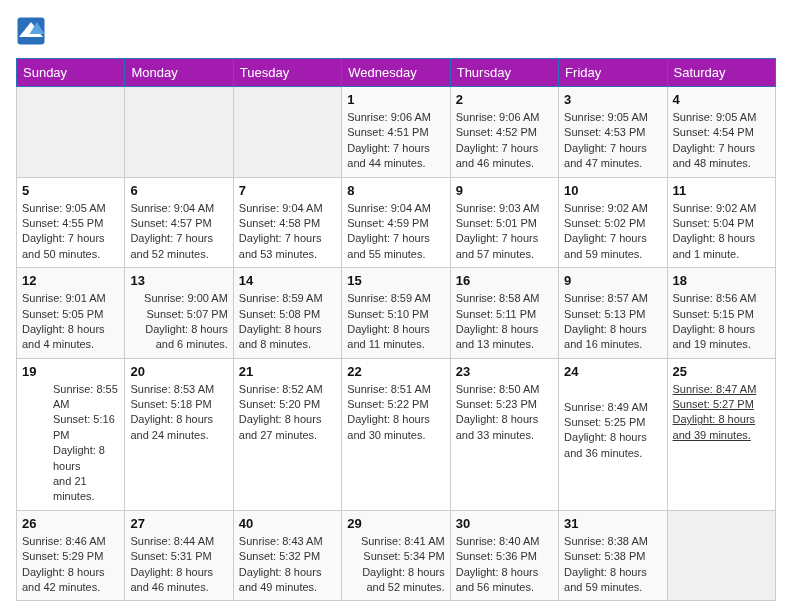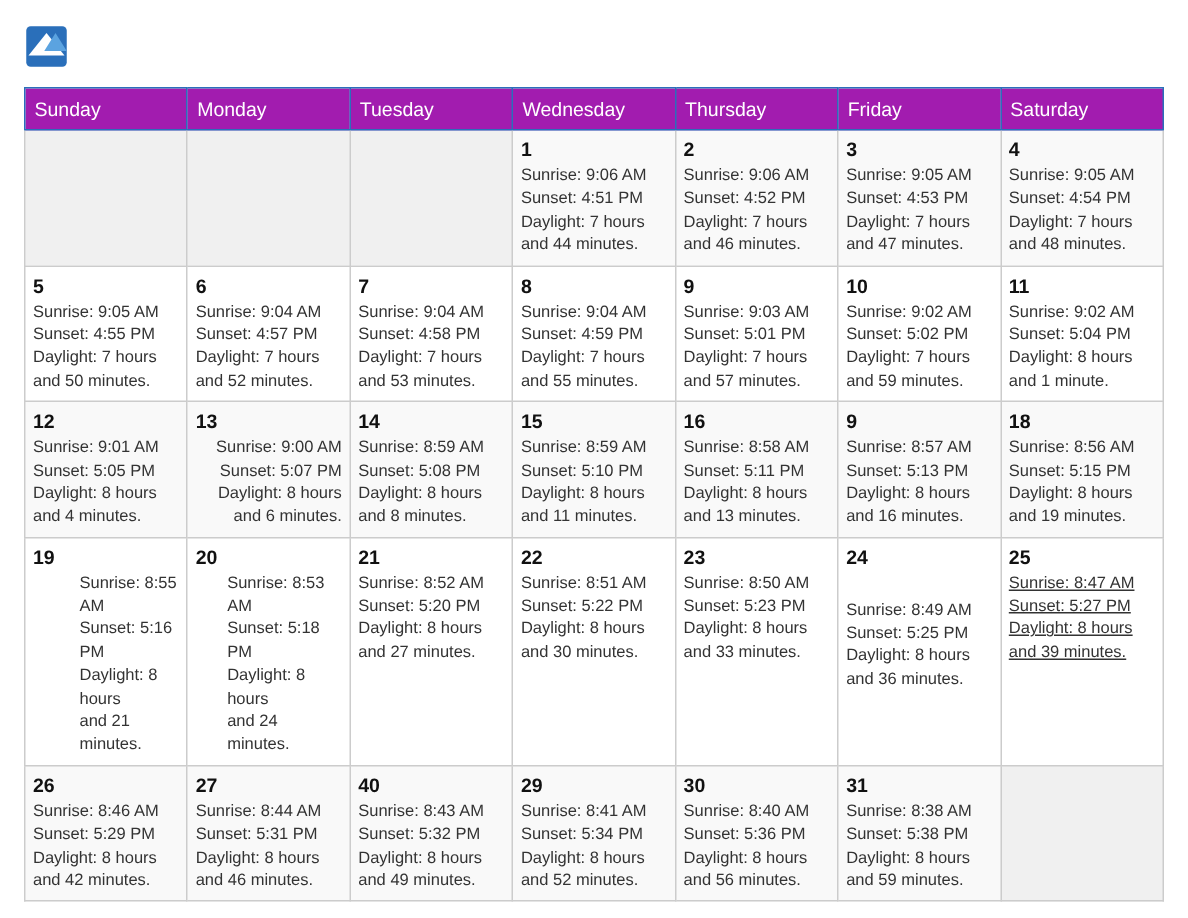--- a/index.html
+++ b/index.html
@@ -266,21 +266,21 @@
       <tr>
         <td>
           <div class="day-number">19</div>
           <div class="day-info" style="white-space: pre-line; margin-left: 31px;">Sunrise: 8:55 AM
 Sunset: 5:16 PM
 Daylight: 8 hours
 and 21 minutes.</div>
         </td>
         <td>
           <div class="day-number">20</div>
-          <div class="day-info" style="white-space: pre-line; margin-left: 21px;">Sunrise: 8:53 AM
+          <div class="day-info" style="white-space: pre-line;">Sunrise: 8:53 AM
 Sunset: 5:18 PM
 Daylight: 8 hours
 and 24 minutes.</div>
         </td>
         <td>
           <div class="day-number">21</div>
           <div class="day-info" style="white-space: pre-line;">Sunrise: 8:52 AM
 Sunset: 5:20 PM
 Daylight: 8 hours
 and 27 minutes.</div>
@@ -331,21 +331,21 @@
         </td>
         <td>
           <div class="day-number">40</div>
           <div class="day-info" style="white-space: pre-line;">Sunrise: 8:43 AM
 Sunset: 5:32 PM
 Daylight: 8 hours
 and 49 minutes.</div>
         </td>
         <td>
           <div class="day-number">29</div>
-          <div class="day-info" style="white-space: pre-line;">Sunrise: 8:41 AM
+          <div class="day-info" style="white-space: pre-line; text-align: right;">Sunrise: 8:41 AM
 Sunset: 5:34 PM
 Daylight: 8 hours
 and 52 minutes.</div>
         </td>
         <td>
           <div class="day-number">30</div>
           <div class="day-info" style="white-space: pre-line;">Sunrise: 8:40 AM
 Sunset: 5:36 PM
 Daylight: 8 hours
 and 56 minutes.</div>

